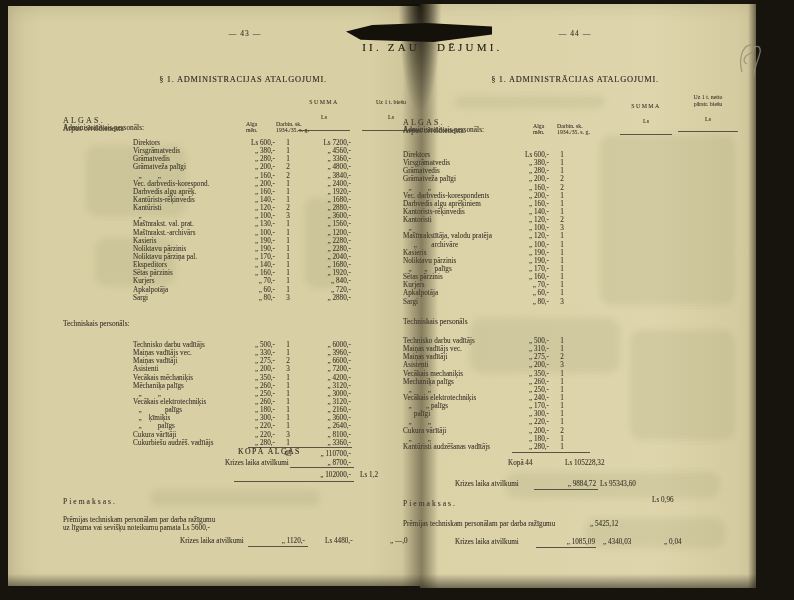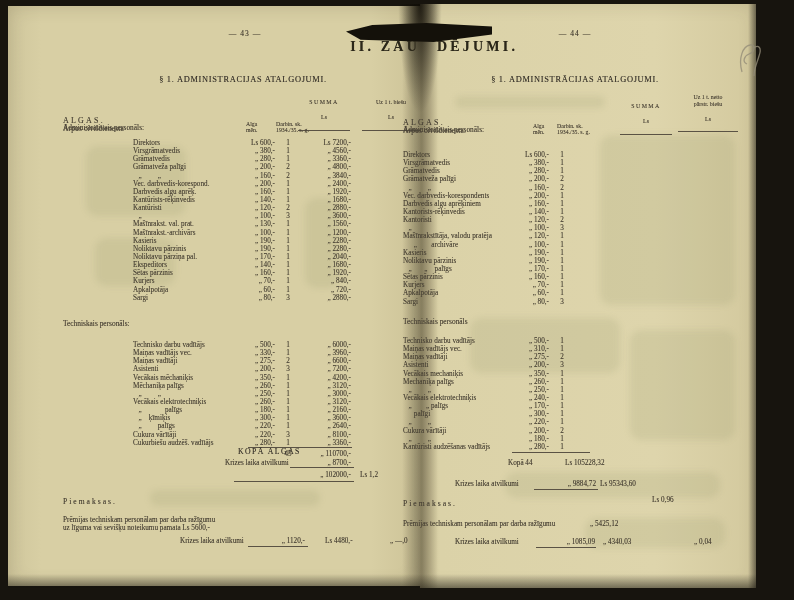--- a/index.html
+++ b/index.html
@@ -21,21 +21,21 @@
     clip-path:polygon(0 45%,18% 10%,55% 0,100% 18%,100% 60%,60% 100%,10% 88%);filter:blur(.6px)}
   .edge-right{position:absolute;left:748px;top:4px;width:14px;height:584px;
     background:linear-gradient(90deg,rgba(23,20,14,0) 0%,rgba(23,20,14,.45) 50%,#17140e 100%)}
   .bottom-shade{position:absolute;left:8px;top:574px;width:748px;height:14px;
     background:linear-gradient(180deg,rgba(20,18,12,0) 0%,rgba(20,18,12,.5) 100%)}
   .ghost{position:absolute;background:rgba(125,132,86,.13);filter:blur(3px);border-radius:12px}
 
   .t{position:absolute;font-size:7.2px;line-height:8.2px;color:var(--ink);white-space:pre-line;
      text-shadow:0 0 .4px rgba(74,67,54,.55)}
   .pg{font-size:7.6px;letter-spacing:1px}
-  .chap{font-weight:bold;font-size:14px;letter-spacing:3.2px;color:#2b2719;white-space:nowrap}
+  .chap{font-weight:normal;font-size:11px;letter-spacing:3.2px;color:#2b2719;white-space:nowrap}
   .sec{font-size:8.4px;letter-spacing:.7px;text-align:center;color:var(--ink-dark)}
   .colh{text-align:center;border-bottom:1px solid #5a5244;padding-bottom:1px}
   .colh .h1{display:block;font-size:5.9px;line-height:6.6px;letter-spacing:1.4px;white-space:pre-line}
   .colh .h2{display:block;font-size:5.9px;line-height:6.6px}
   .algas .lab{font-size:8px;letter-spacing:2.2px}
   .algas .rest{font-size:7.4px;letter-spacing:.2px}
   .lbl{font-size:7.4px}
   .small{font-size:5.8px;line-height:6.4px;white-space:pre-line}
   .kopa{font-size:7.8px;letter-spacing:1.4px;color:var(--ink-dark)}
   .piem{font-size:7.6px;letter-spacing:2px}
@@ -531,17 +531,17 @@
 <div class="t" style="left:600px;top:480px">Ls 95343,60</div>
 <div class="t" style="left:652px;top:496px">Ls 0,96</div>
 
 <div class="t piem" style="left:403px;top:500px">Piemaksas.</div>
 <div class="t" style="left:403px;top:520px">Prēmijas techniskam personālam par darba ražīgumu</div>
 <div class="t" style="left:590px;top:520px">„ 5425,12</div>
 <div class="t" style="left:455px;top:538px">Krizes laika atvilkumi</div>
 <div class="t r" style="left:540px;top:538px;width:55px">„ 1085,09</div>
 <div class="rule" style="left:536px;top:547px;width:60px"></div>
 <div class="t" style="left:603px;top:538px">„ 4340,03</div>
-<div class="t" style="left:694px;top:538px">„ 0,04</div>
+<div class="t" style="left:664px;top:538px">„ 0,04</div>
 
 <svg class="abs" style="left:733px;top:38px" width="34" height="44" viewBox="0 0 34 44">
   <path d="M9 34 C 5 20, 10 8, 17 7 C 23 6, 22 14, 16 16 C 11 18, 9 24, 14 26 M 20 10 C 26 6, 29 10, 26 18 C 24 25, 21 31, 21 38" stroke="#938c78" stroke-width="1.3" fill="none" opacity="0.8"></path>
 </svg>
 
 </body></html>

